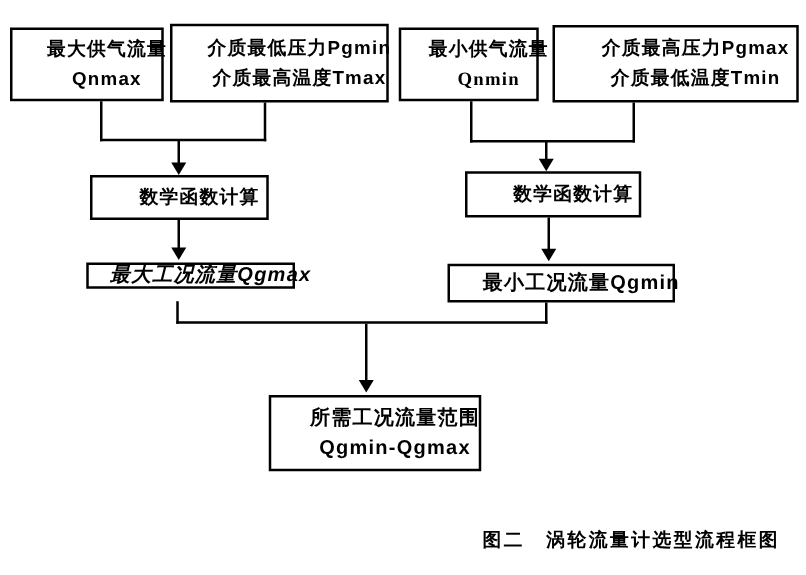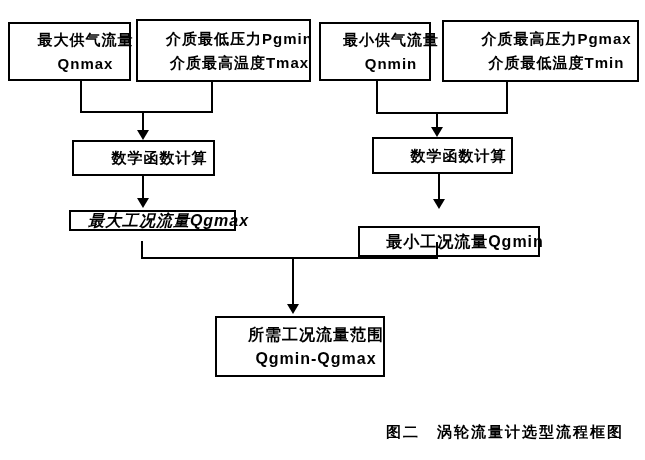--- a/index.html
+++ b/index.html
@@ -70,21 +70,21 @@
   <div class="node" style="left:8px; top:22px; width:123px; height:59px;">
     <span class="ln">最大供气流量</span>
     <span class="ln">Qnmax</span>
   </div>
 
   <div class="node" style="left:136px; top:19px; width:175px; height:63px;text-align:center;">
     <span class="ln">介质最低压力Pgmin</span>
     <span class="ln">介质最高温度Tmax</span>
   </div>
 
-  <div class="node" style="left:319px; top:22px; width:112px; height:59px;">
+  <div class="node" style="left:319px; top:22px; width:112px; height:59px;font-family:Liberation Serif, serif;">
     <span class="ln">最小供气流量</span>
     <span class="ln">Qnmin</span>
   </div>
 
   <div class="node" style="left:442px; top:20px; width:197px; height:62px;">
     <span class="ln">介质最高压力Pgmax</span>
     <span class="ln">介质最低温度Tmin</span>
   </div>
 
   <div class="vline" style="left:80px; top:81px; width:2px; height:32px;"></div>
@@ -110,21 +110,21 @@
   <div class="vline" style="left:142px; top:176px; width:2px; height:23px;"></div>
   <div class="arrow-down" style="left:137px; top:198px;"></div>
 
   <div class="vline" style="left:438px; top:174px; width:2px; height:26px;"></div>
   <div class="arrow-down" style="left:433px; top:199px;"></div>
 
   <div class="node fs16" style="left:69px; top:210px; width:167px; height:21px;font-style:italic;">
     <span class="ln">最大工况流量Qgmax</span>
   </div>
 
-  <div class="node fs16" style="left:358px; top:211px; width:182px; height:31px;margin-top:15px;">
+  <div class="node fs16" style="left:358px; top:211px; width:182px; height:31px;">
     <span class="ln">最小工况流量Qgmin</span>
   </div>
 
   <div class="vline" style="left:141px; top:241px; width:2px; height:18px;"></div>
   <div class="vline" style="left:436px; top:242px; width:2px; height:17px;"></div>
   <div class="hline" style="left:141px; top:257px; width:297px; height:2px;"></div>
   <div class="vline" style="left:292px; top:259px; width:2px; height:46px;"></div>
   <div class="arrow-down" style="left:287px; top:304px;"></div>
 
   <div class="node fs16" style="left:215px; top:316px; width:170px; height:61px;">

